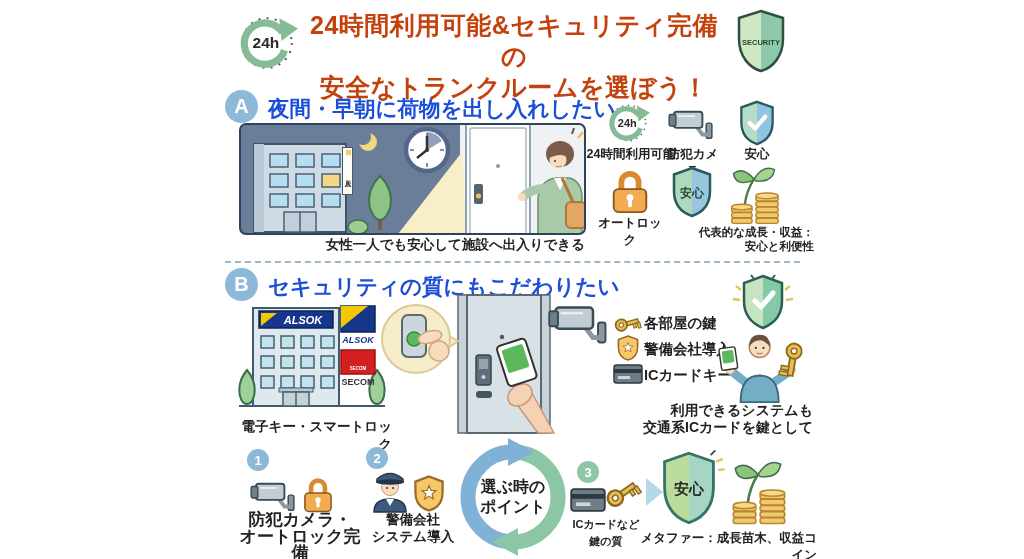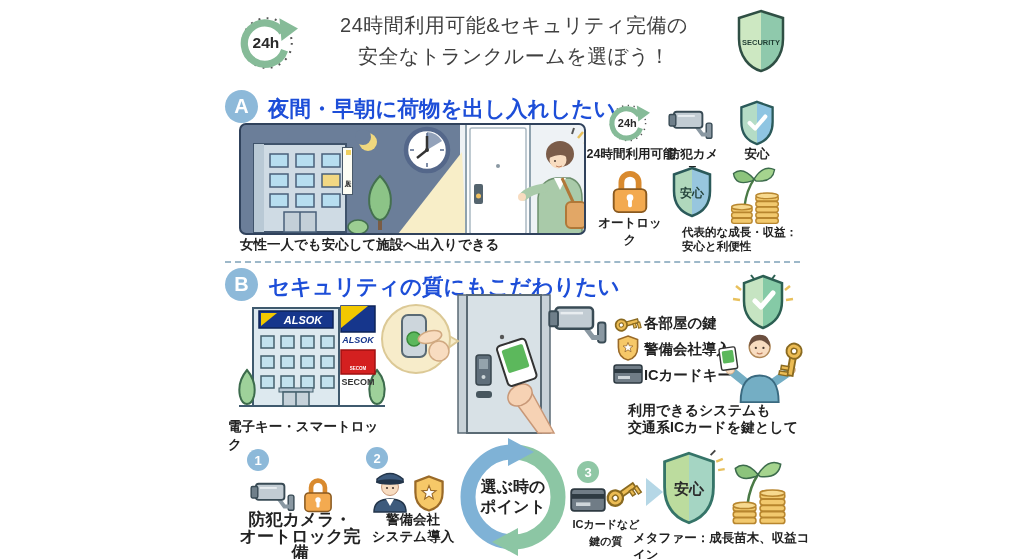--- a/index.html
+++ b/index.html
@@ -1,24 +1,24 @@
 <!DOCTYPE html>
 <html><head>
 <meta charset="utf-8">
 <style>
   html,body{margin:0;padding:0;background:#fff;}
   #page{position:relative;width:1024px;height:559px;background:#fff;overflow:hidden;
         font-family:"Liberation Sans","DejaVu Sans",sans-serif;color:#1d1d1d;}
   .abs{position:absolute;}
   svg{display:block;overflow:visible;}
-  .ttl{font-weight:400;color:#404040;text-align:center;font-size:20px;line-height:31px;letter-spacing:.5px;}
+  .ttl{font-weight:700;color:#c2410c;text-align:center;font-size:25px;line-height:31px;letter-spacing:.5px;}
   .secbadge{border-radius:50%;background:#8db9d9;color:#fff;font-weight:800;
             display:flex;align-items:center;justify-content:center;}
   .sectitle{font-weight:800;color:#1d4ed8;font-size:21.5px;}
-  .cap{font-weight:700;color:#222;text-align:left;}
+  .cap{font-weight:700;color:#222;text-align:right;}
   .lbl{font-weight:800;color:#222;text-align:center;}
   .numcirc{width:22px;height:22px;border-radius:50%;color:#fff;font-weight:800;font-size:13px;
            display:flex;align-items:center;justify-content:center;}
   .divider{border-top:2px dashed #9db8c9;height:0;}
   .vsign{writing-mode:vertical-rl;text-orientation:upright;background:#fdfdf4;border:1px solid #4a5a6a;
          font-size:6.5px;font-weight:700;color:#333;text-align:center;padding-top:7px;box-sizing:border-box;}
   .vsign::before{content:"";position:absolute;top:2px;left:2.5px;width:5px;height:5px;background:#f0d060;}
 </style>
 </head>
 <body>

